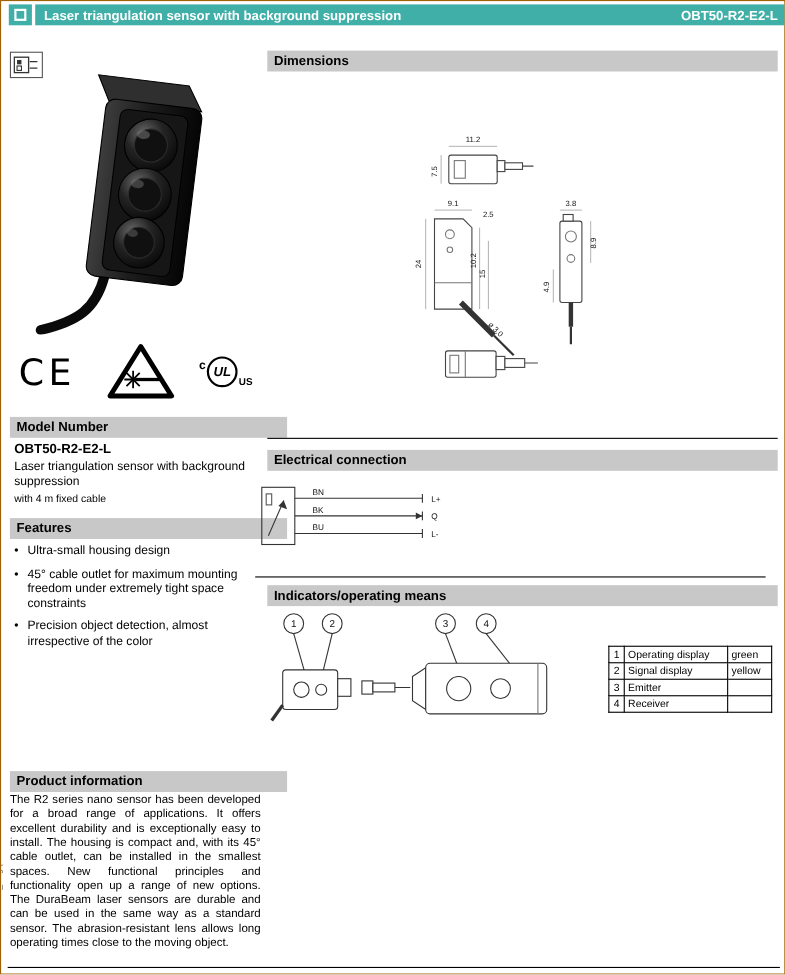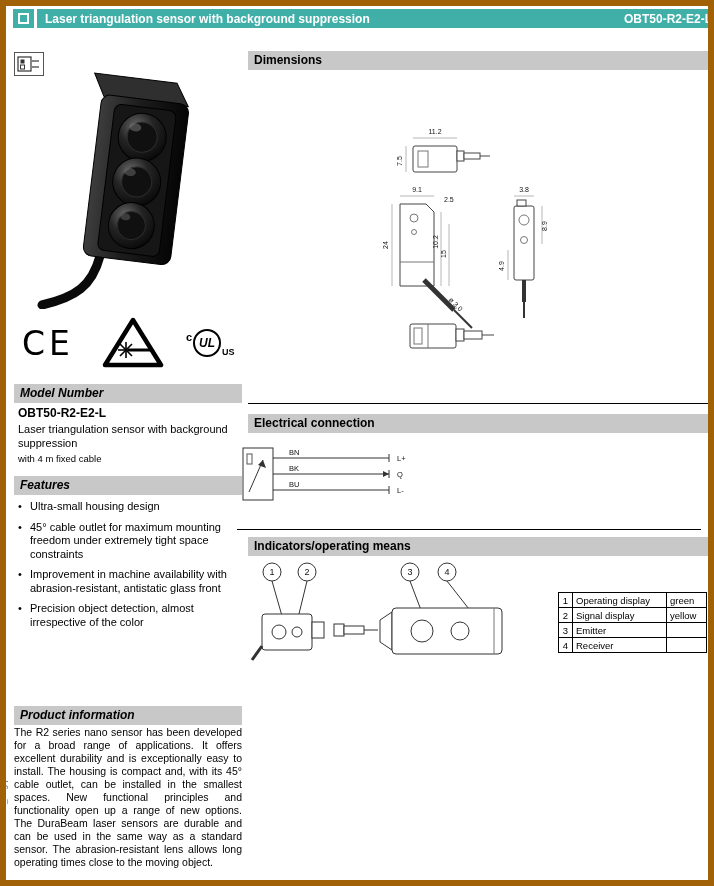--- a/index.html
+++ b/index.html
@@ -1,32 +1,32 @@
 <!DOCTYPE html>
 <html><head>
 <meta charset="utf-8">
 <style>
   * { margin:0; padding:0; box-sizing:border-box; }
   html,body { width:714px; height:886px; }
   body { font-family:"Liberation Sans", sans-serif; background:#e9e9e9; color:#000; }
-  .page { position:relative; width:714px; height:886px; background:#fff; overflow:hidden; border:6px solid #a16207; }
+  .page { position:relative; width:714px; height:886px; background:#fff; overflow:hidden; border:1px solid #a16207; }
 
   
   .top-icon { position:absolute; top:3px; left:7px; width:21px; height:19px; background:#3fafa8; display:flex; align-items:center; justify-content:center; }
   .top-icon .sq { width:11px; height:11px; border:2px solid #fff; }
   .topbar { position:absolute; top:3px; left:31px; width:683px; height:19px; background:#3fafa8; color:#fff;
             display:flex; justify-content:space-between; align-items:center; padding:0 8px; font-size:12px; font-weight:bold; }
 
   
   .sidetext { position:absolute; left:2px; bottom:6px; transform-origin:left bottom; transform:rotate(-90deg);
               font-size:8px; color:#555; white-space:nowrap; letter-spacing:0.3px; }
 
   
   .sechead { position:absolute; height:19px; background:#c8c8c8; font-size:12px; font-weight:bold; padding:2px 6px; line-height:15px; }
-  .h-left { left:8px; width:228px;font-style:italic; }
+  .h-left { left:8px; width:252px; }
   .h-right { left:242px; width:464px; }
 
   .abs { position:absolute; }
 
   .cat-icon { top:46px; left:8px; width:30px; height:24px; border:1px solid #555; display:flex; align-items:center; justify-content:center; background:#fff; }
 
   .model-name { top:400px; left:12px; font-size:12px; font-weight:bold; }
   .model-desc { top:417px; left:12px; width:214px; font-size:11px; line-height:13.5px; }
   .model-note { top:447px; left:12px; font-size:9.5px; }
 
@@ -141,21 +141,20 @@
 
   <div class="sechead h-left" style="top:378px;">Model Number</div>
   <div class="abs model-name">OBT50-R2-E2-L</div>
   <div class="abs model-desc">Laser triangulation sensor with background suppression</div>
   <div class="abs model-note">with 4 m fixed cable</div>
 
   <div class="sechead h-left" style="top:470px;">Features</div>
   <ul class="abs features-list">
     <li>Ultra-small housing design</li>
     <li>45° cable outlet for maximum mounting freedom under extremely tight space constraints</li>
-    <li>Improvement in machine availability with abrasion-resistant, antistatic glass front</li>
     <li>Precision object detection, almost irrespective of the color</li>
   </ul>
 
   <div class="sechead h-left" style="top:700px;">Product information</div>
   <p class="abs prodinfo">The R2 series nano sensor has been developed for a broad range of applications. It offers excellent durability and is exceptionally easy to install. The housing is compact and, with its 45° cable outlet, can be installed in the smallest spaces. New functional principles and functionality open up a range of new options. The DuraBeam laser sensors are durable and can be used in the same way as a standard sensor. The abrasion-resistant lens allows long operating times close to the moving object.</p>
 
   <div class="sechead h-right" style="top:45px;">Dimensions</div>
   <div class="abs dim-box">
     <svg width="464" height="331" viewBox="0 0 464 331">
       <g stroke="#444" fill="#fff" stroke-width="1">

